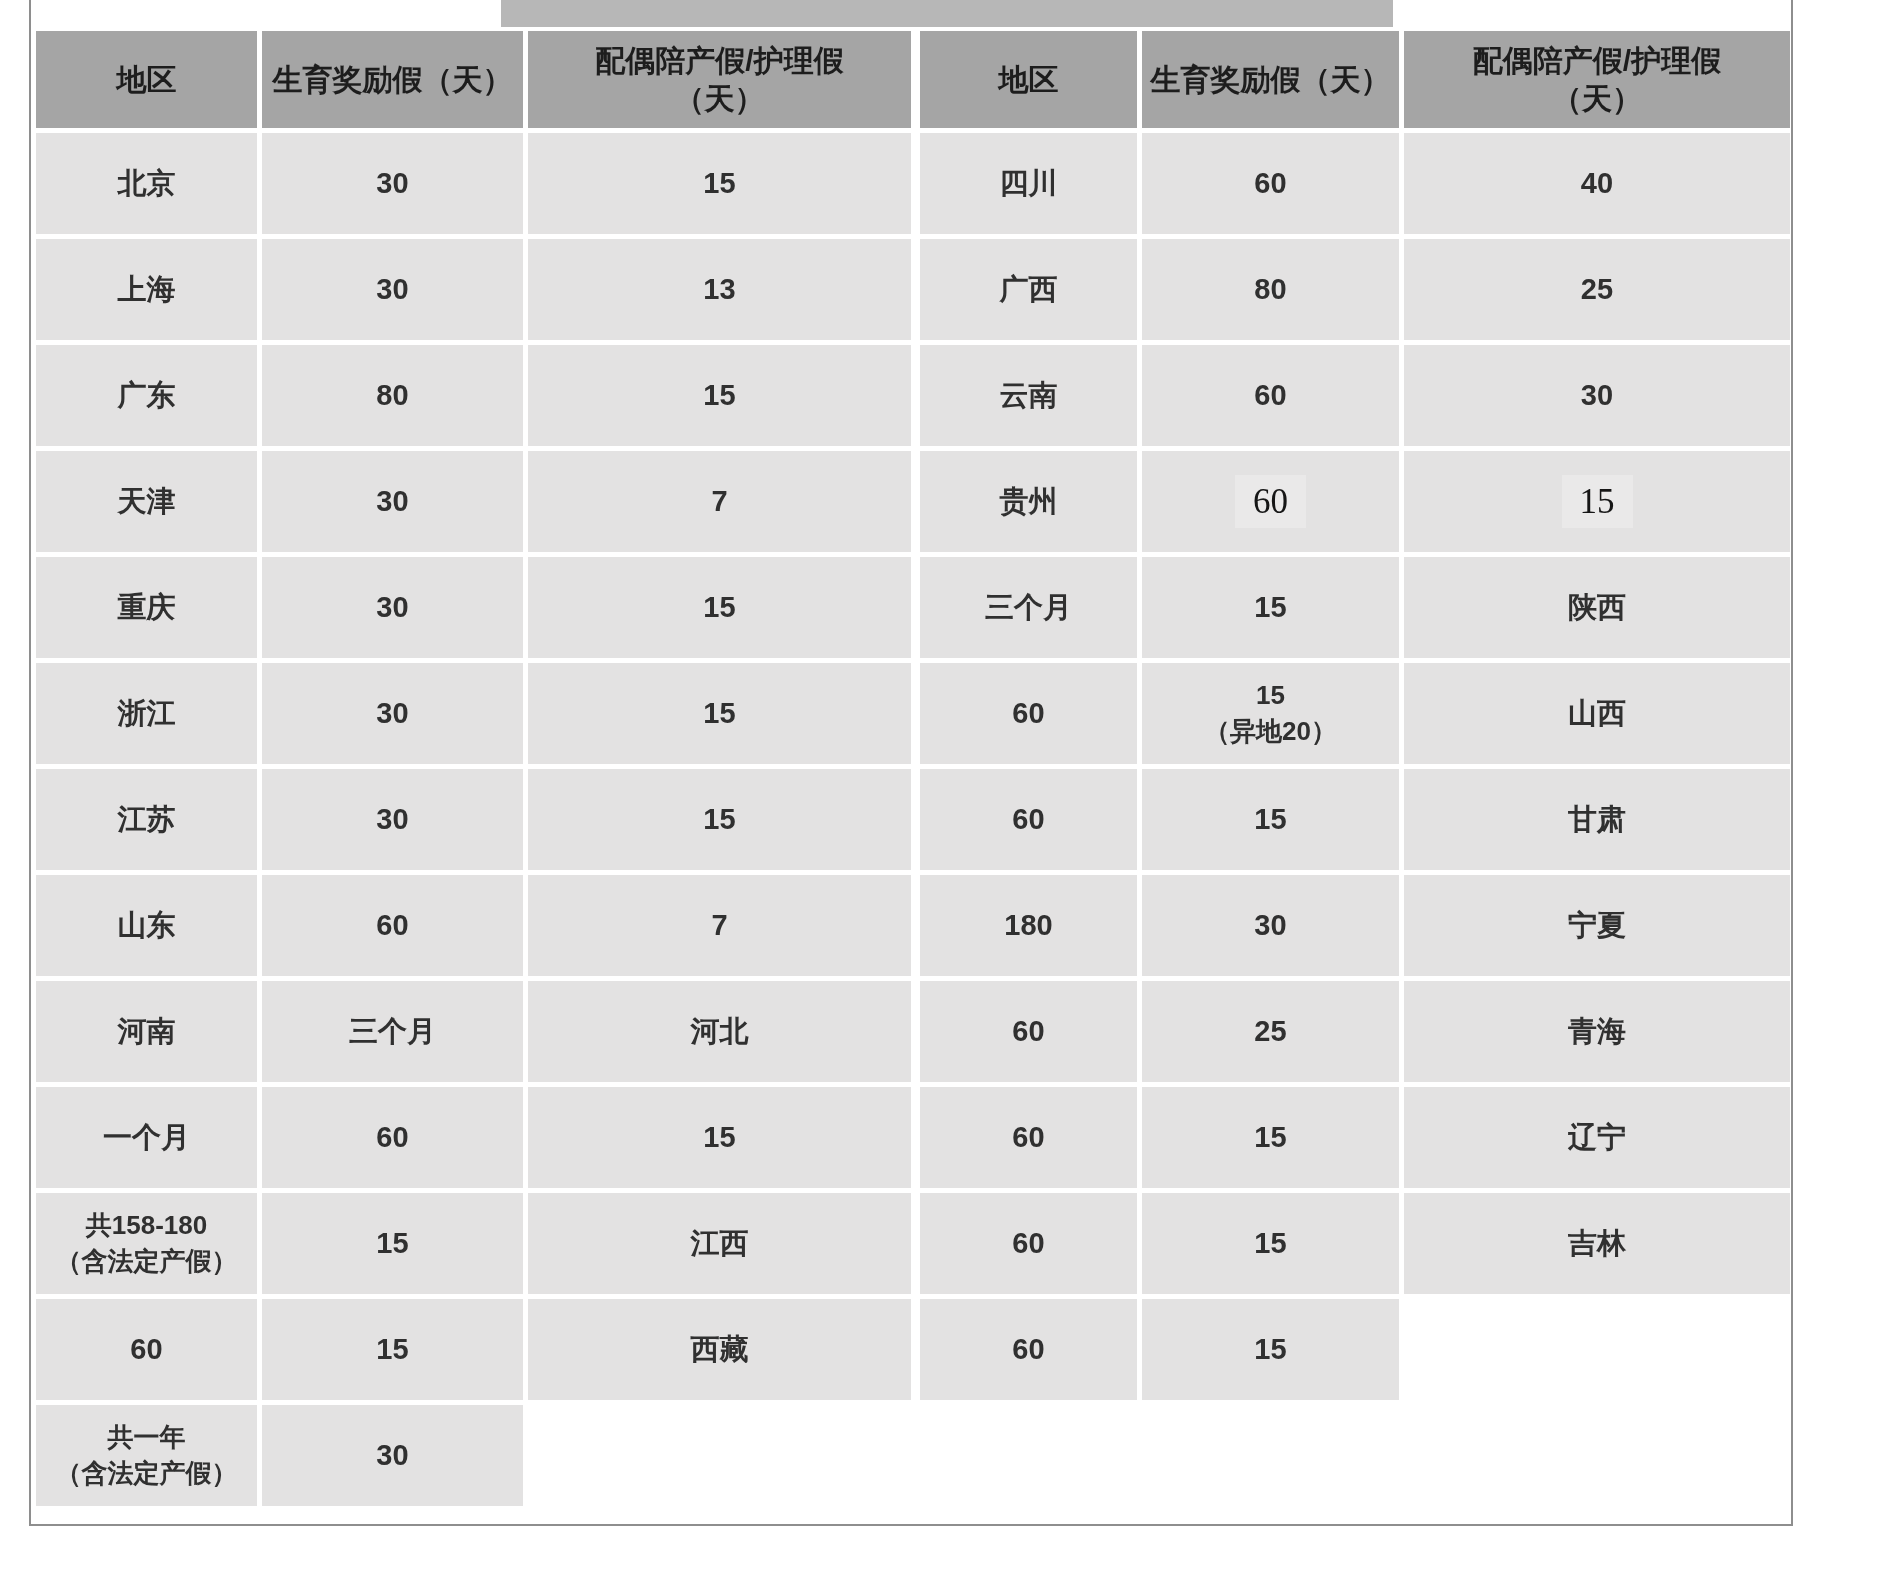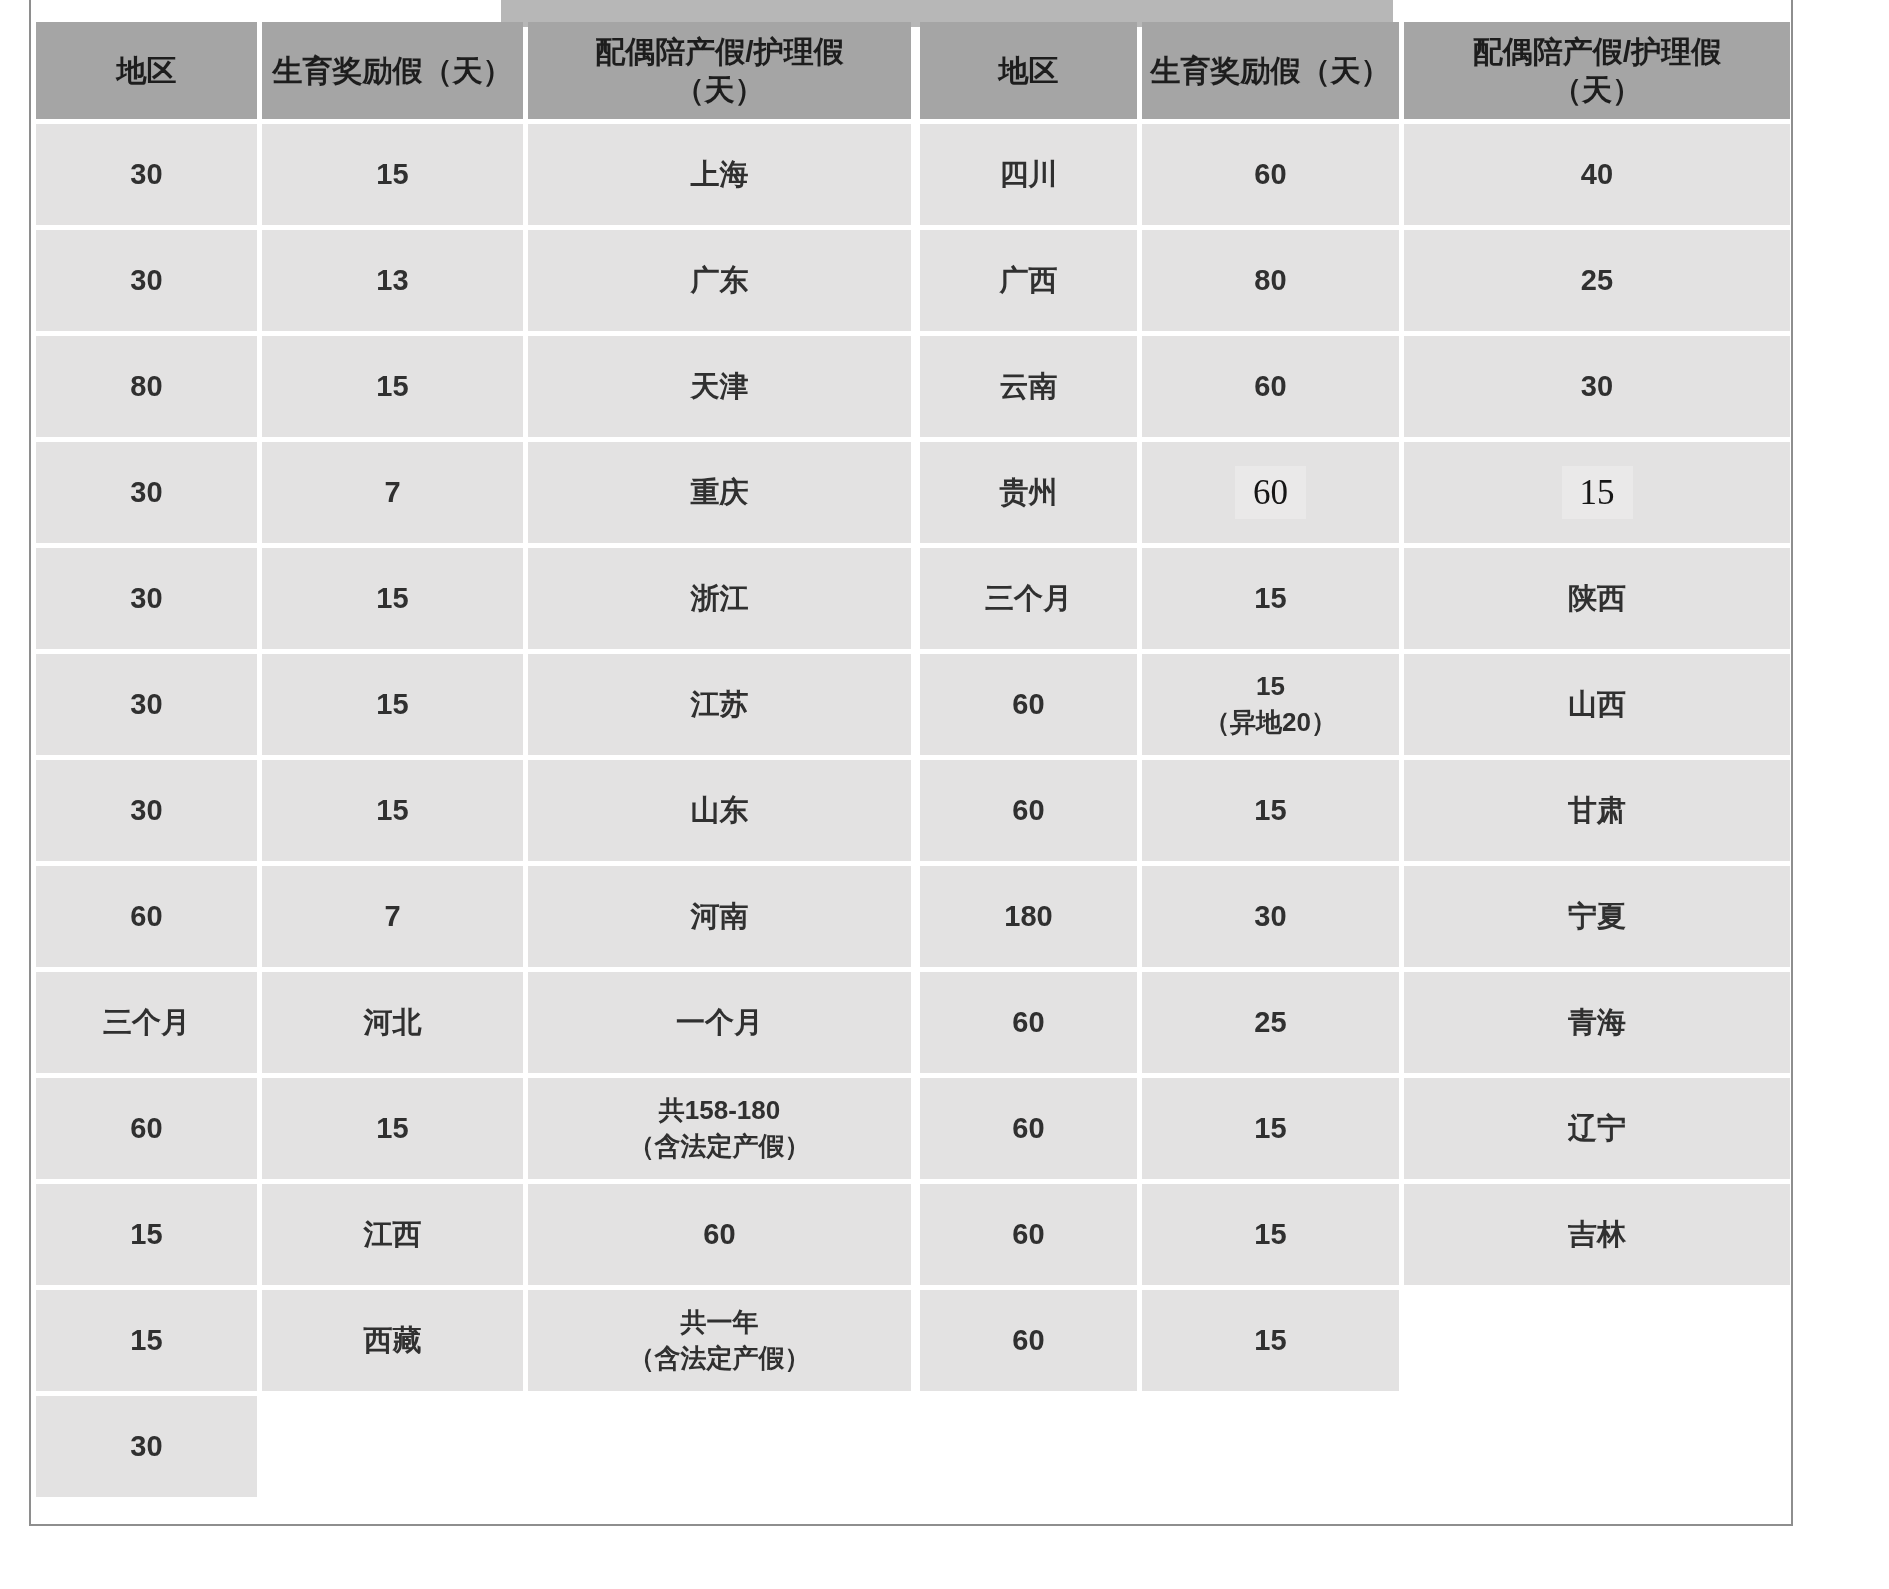--- a/index.html
+++ b/index.html
@@ -6,21 +6,21 @@
   .canvas {
     position:relative; width:1889px; height:1589px; background:#ffffff;
     font-family:"Liberation Sans","DejaVu Sans",sans-serif; overflow:hidden;
   }
   .top-bar { position:absolute; left:501px; top:0; width:892px; height:27px; background:#b7b7b7; }
   .outer-border {
     position:absolute; left:29px; top:0; width:1764px; height:1526px;
     border-left:2px solid #8e8e8e; border-right:2px solid #8e8e8e; border-bottom:2px solid #8e8e8e;
     box-sizing:border-box;
   }
-  .leave-table { position:absolute; top:22px; display:grid; column-gap:5px; row-gap:5px; }
+  .leave-table { position:absolute; top:31px; display:grid; column-gap:5px; row-gap:5px; }
   .t-left  { left:36px;  grid-template-columns:221px 261px 383px; grid-template-rows:97px repeat(13,101px); }
   .t-right { left:920px; grid-template-columns:217px 257px 386px; grid-template-rows:97px repeat(12,101px); }
   .th {
     background:#a5a5a5; color:#1d1d1d; font-weight:700; font-size:30px;
     display:flex; align-items:center; justify-content:center; text-align:center;
     white-space:pre-line; line-height:1.25;
   }
   .td {
     background:#e3e2e2; color:#303030; font-weight:700; font-size:29px;
     display:flex; align-items:center; justify-content:center; text-align:center;
@@ -35,20 +35,21 @@
 <body>
 
 <div class="canvas">
   <div class="top-bar"></div>
   <div class="outer-border"></div>
   <div class="leave-table t-left" id="table-left">
       <div class="th">地区</div>
       <div class="th">生育奖励假（天）</div>
       <div class="th">配偶陪产假/护理假
 （天）</div>
+      <div class="td">北京</div>
       <div class="td">30</div>
       <div class="td">15</div>
       <div class="td">上海</div>
       <div class="td">30</div>
       <div class="td">13</div>
       <div class="td">广东</div>
       <div class="td">80</div>
       <div class="td">15</div>
       <div class="td">天津</div>
       <div class="td">30</div>

